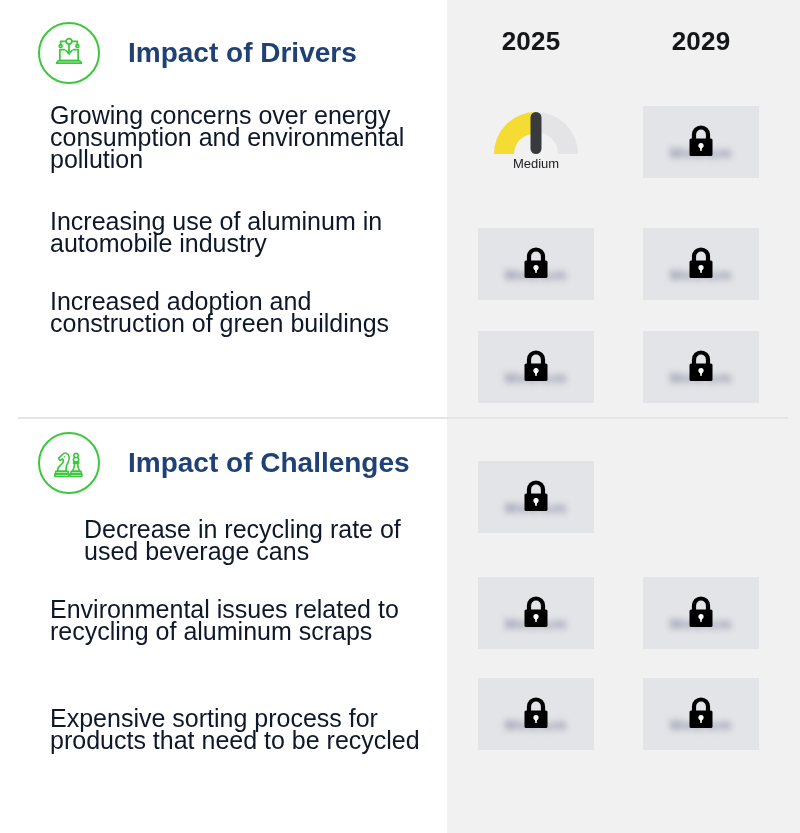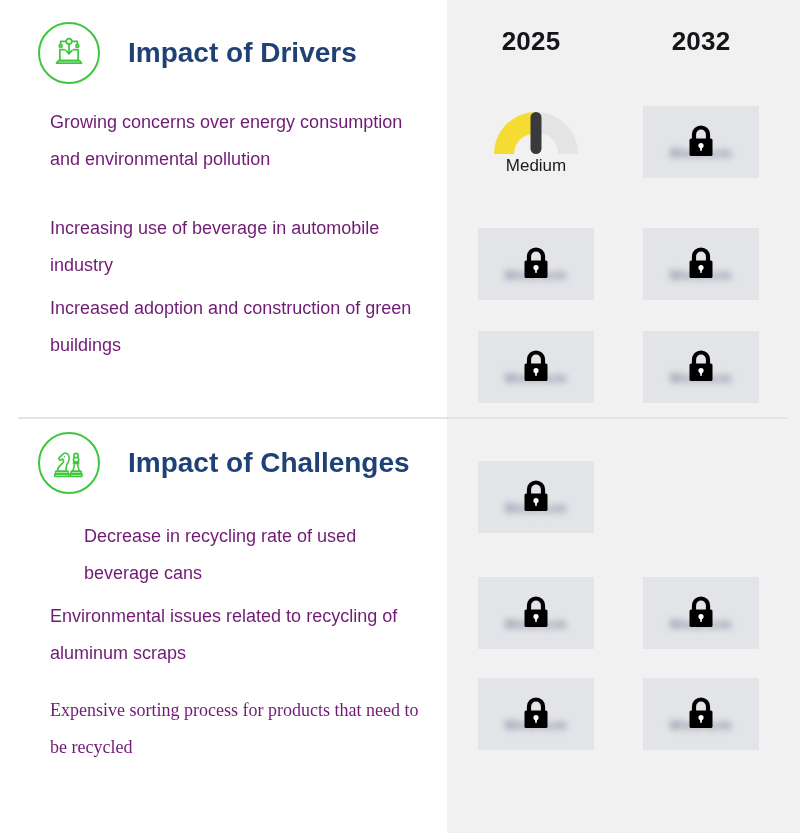--- a/index.html
+++ b/index.html
@@ -94,32 +94,32 @@
     margin-left: 28px;
     font-size: 28px;
     font-weight: bold;
     color: #1f4175;
     white-space: nowrap;
   }
 
   
   .rows { position: absolute; left: 50px; top: 104px; width: 380px; }
   .row-text {
-    font-size: 18px;
-    line-height: 37px;
-    color: #701a75;
+    font-size: 25px;
+    line-height: 22px;
+    color: #0f172a;
     font-weight: 500;
   }
   .row-text.r0 { position: absolute; top: 0px; }
   .row-text.r1 { position: absolute; top: 106px; }
   .row-text.r2 { position: absolute; top: 186px; }
 
   .rows.challenges-rows .row-text.r0 { top: 4px; margin-left: 34px; }
   .rows.challenges-rows .row-text.r1 { top: 84px; }
-  .rows.challenges-rows .row-text.r2 { top: 178px; font-family: Liberation Serif, serif; }
+  .rows.challenges-rows .row-text.r2 { top: 193px; }
 
   
   .cell {
     position: absolute;
     width: 116px;
     height: 72px;
     display: flex;
     align-items: center;
     justify-content: center;
   }
@@ -163,36 +163,36 @@
     width: 96px;
     height: 72px;
   }
   .gauge svg { display: block; }
   .gauge-label {
     position: absolute;
     left: 0;
     right: 0;
     top: 50px;
     text-align: center;
-    font-size: 17px;
+    font-size: 13px;
     color: #1a1b1f;
     font-weight: 500;
   }
 </style>
 </head>
 <body>
 
 <div id="page">
 
   <div class="left-panel"></div>
   <div class="right-panel"></div>
   <div class="section-divider"></div>
 
   <div class="col-header c2025">2025</div>
-  <div class="col-header c2029">2032</div>
+  <div class="col-header c2029">2029</div>
 
   <div class="section drivers">
     <div class="sec-head">
       <div class="sec-icon">
         <svg width="40" height="40" viewBox="0 0 48 48" fill="none" stroke="#3ec63e" stroke-width="2.1" stroke-linecap="round" stroke-linejoin="round">
           <circle cx="24" cy="10" r="3.4"></circle>
           <path d="M27.4 10 H34 V14"></path>
           <path d="M20.6 10 H14 V14"></path>
           <circle cx="14" cy="15.6" r="1.7"></circle>
           <circle cx="34" cy="15.6" r="1.7"></circle>
@@ -200,21 +200,21 @@
           <path d="M20.4 21 L24 25 L27.6 21"></path>
           <path d="M13 20 H18.5 M29.5 20 H35 V33 H13 V20"></path>
           <path d="M9 36 H39 L36.5 33 H11.5 Z"></path>
         </svg>
       </div>
       <div class="sec-title">Impact of Drivers</div>
     </div>
 
     <div class="rows drivers-rows">
       <div class="row-text r0">Growing concerns over energy consumption and environmental pollution</div>
-      <div class="row-text r1">Increasing use of beverage in automobile industry</div>
+      <div class="row-text r1">Increasing use of aluminum in automobile industry</div>
       <div class="row-text r2">Increased adoption and construction of green buildings</div>
     </div>
   </div>
 
   <div class="cell col0" style="top:106px">
     <div class="gauge">
       <svg width="96" height="52" viewBox="0 0 96 52">
         <path d="M6 48 A42 42 0 0 1 90 48 L70 48 A22 22 0 0 0 26 48 Z" fill="#e4e4e6"></path>
         <path d="M6 48 A42 42 0 0 1 48 6 L48 28 A20 20 0 0 0 26 48 Z" fill="#f5dc32"></path>
         <rect x="42.5" y="6" width="11" height="42" rx="5.5" fill="#383a3d"></rect>

